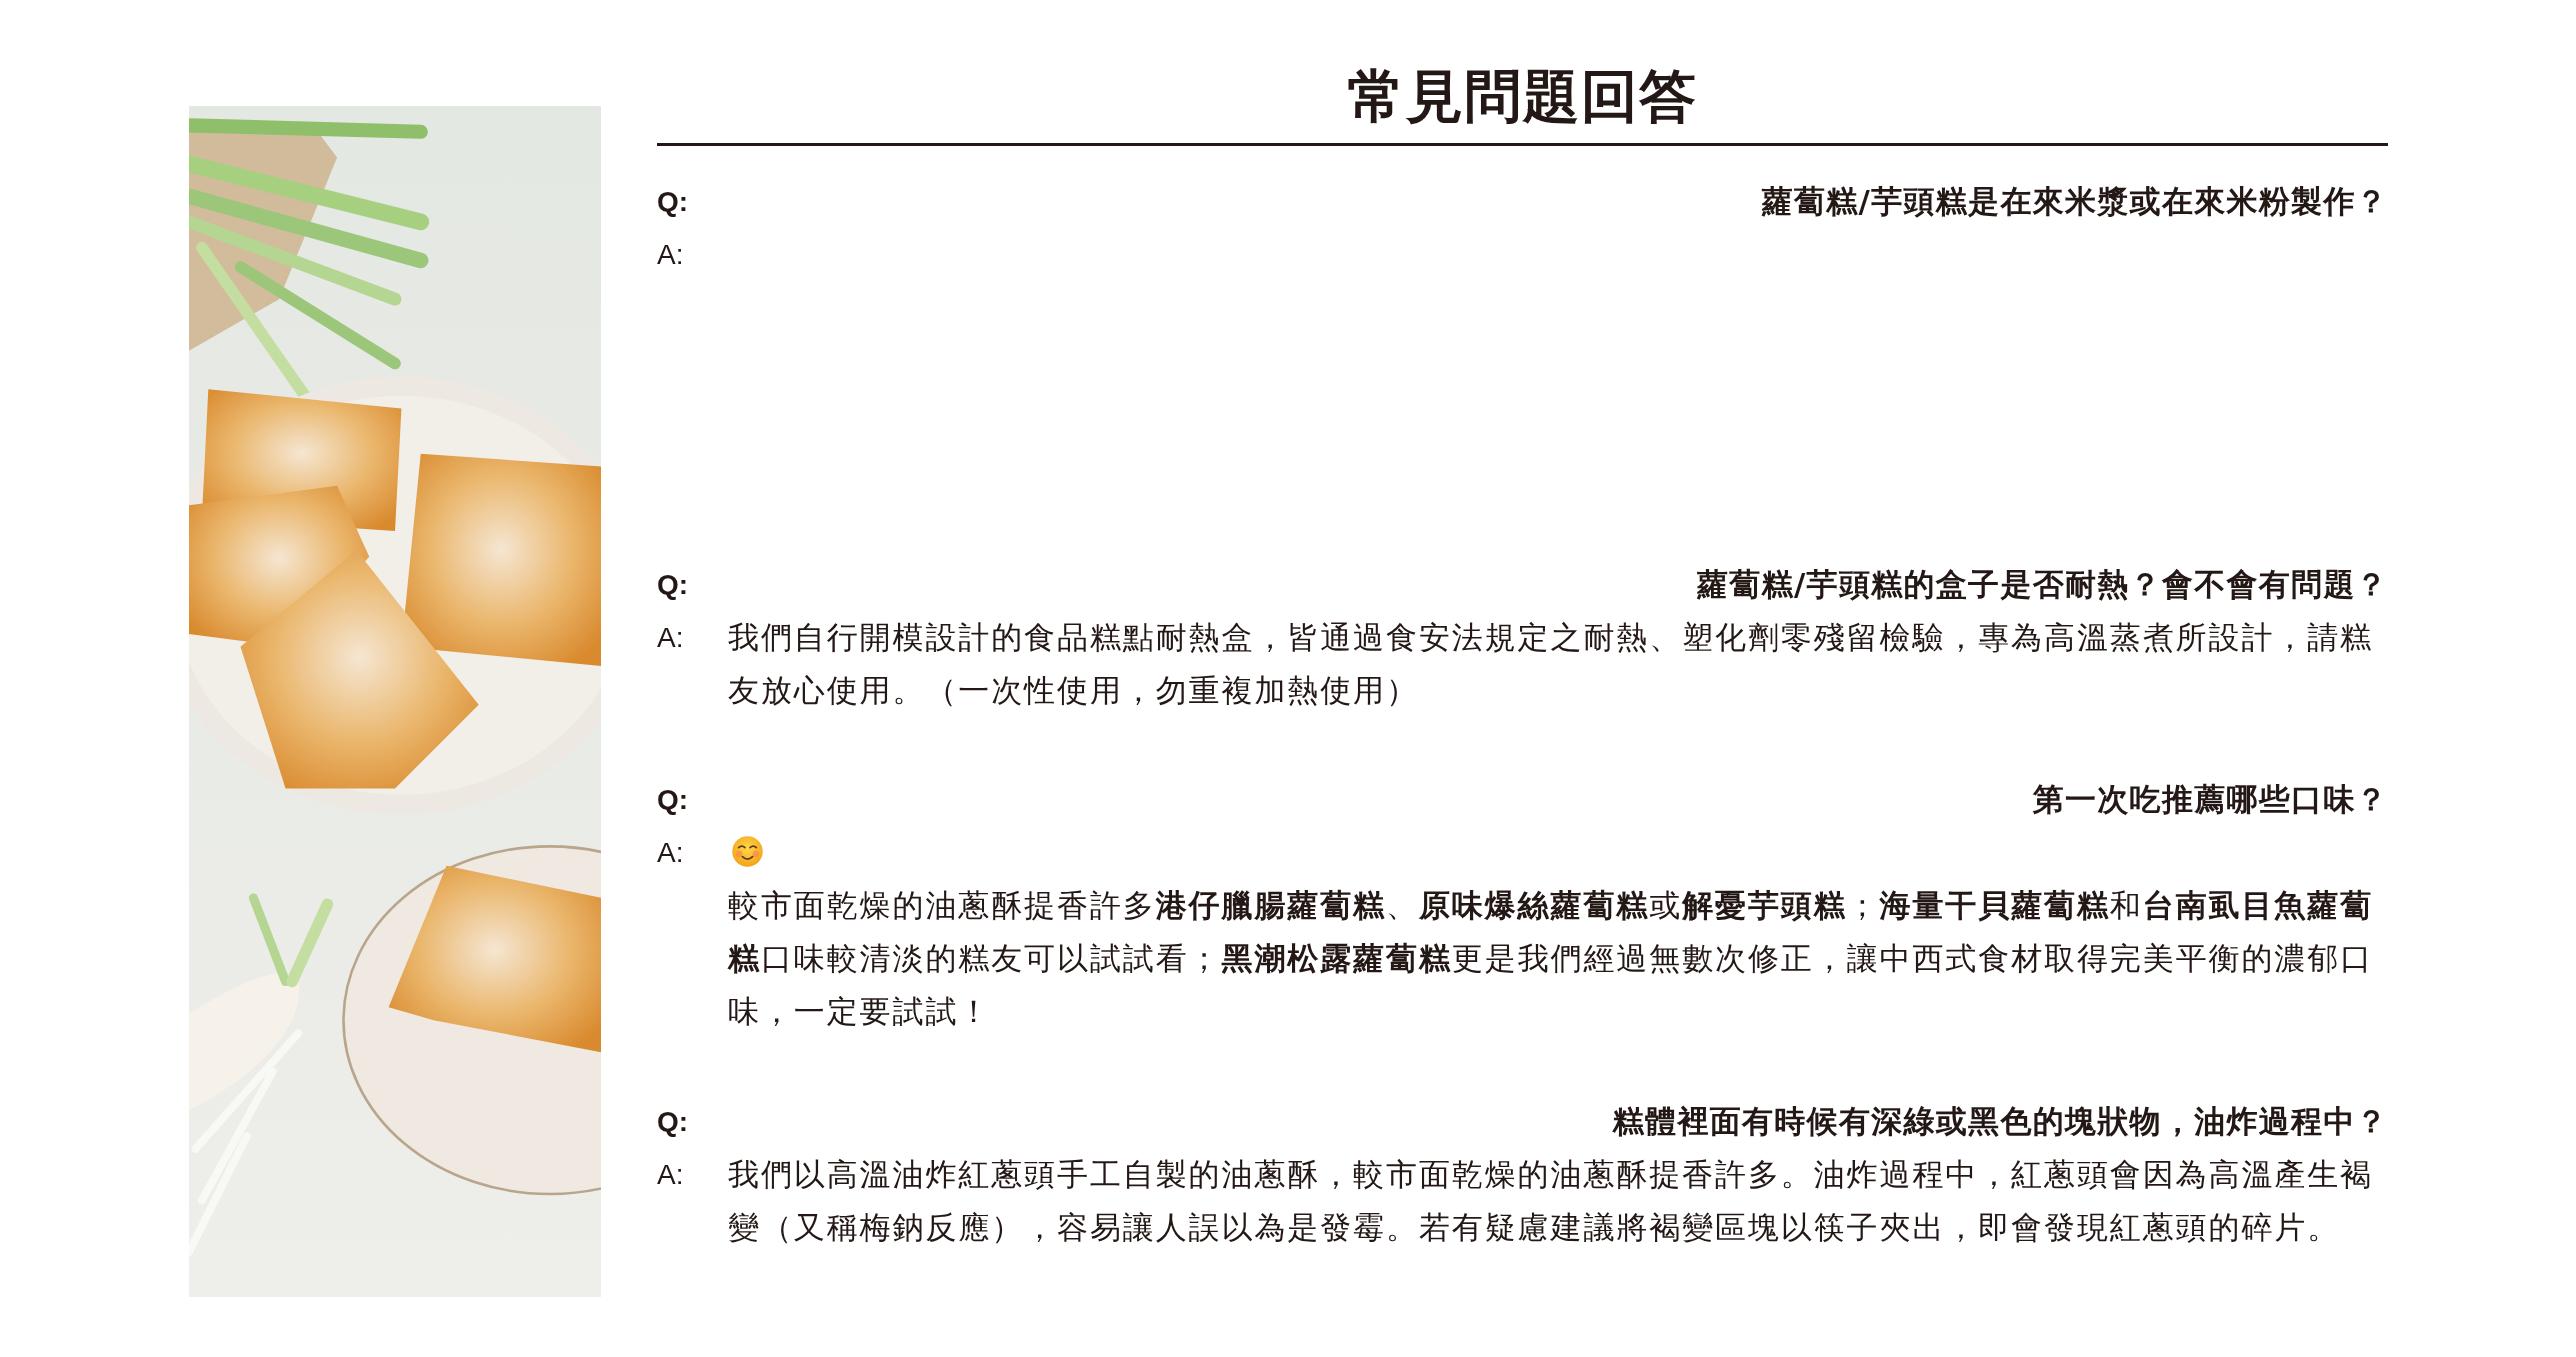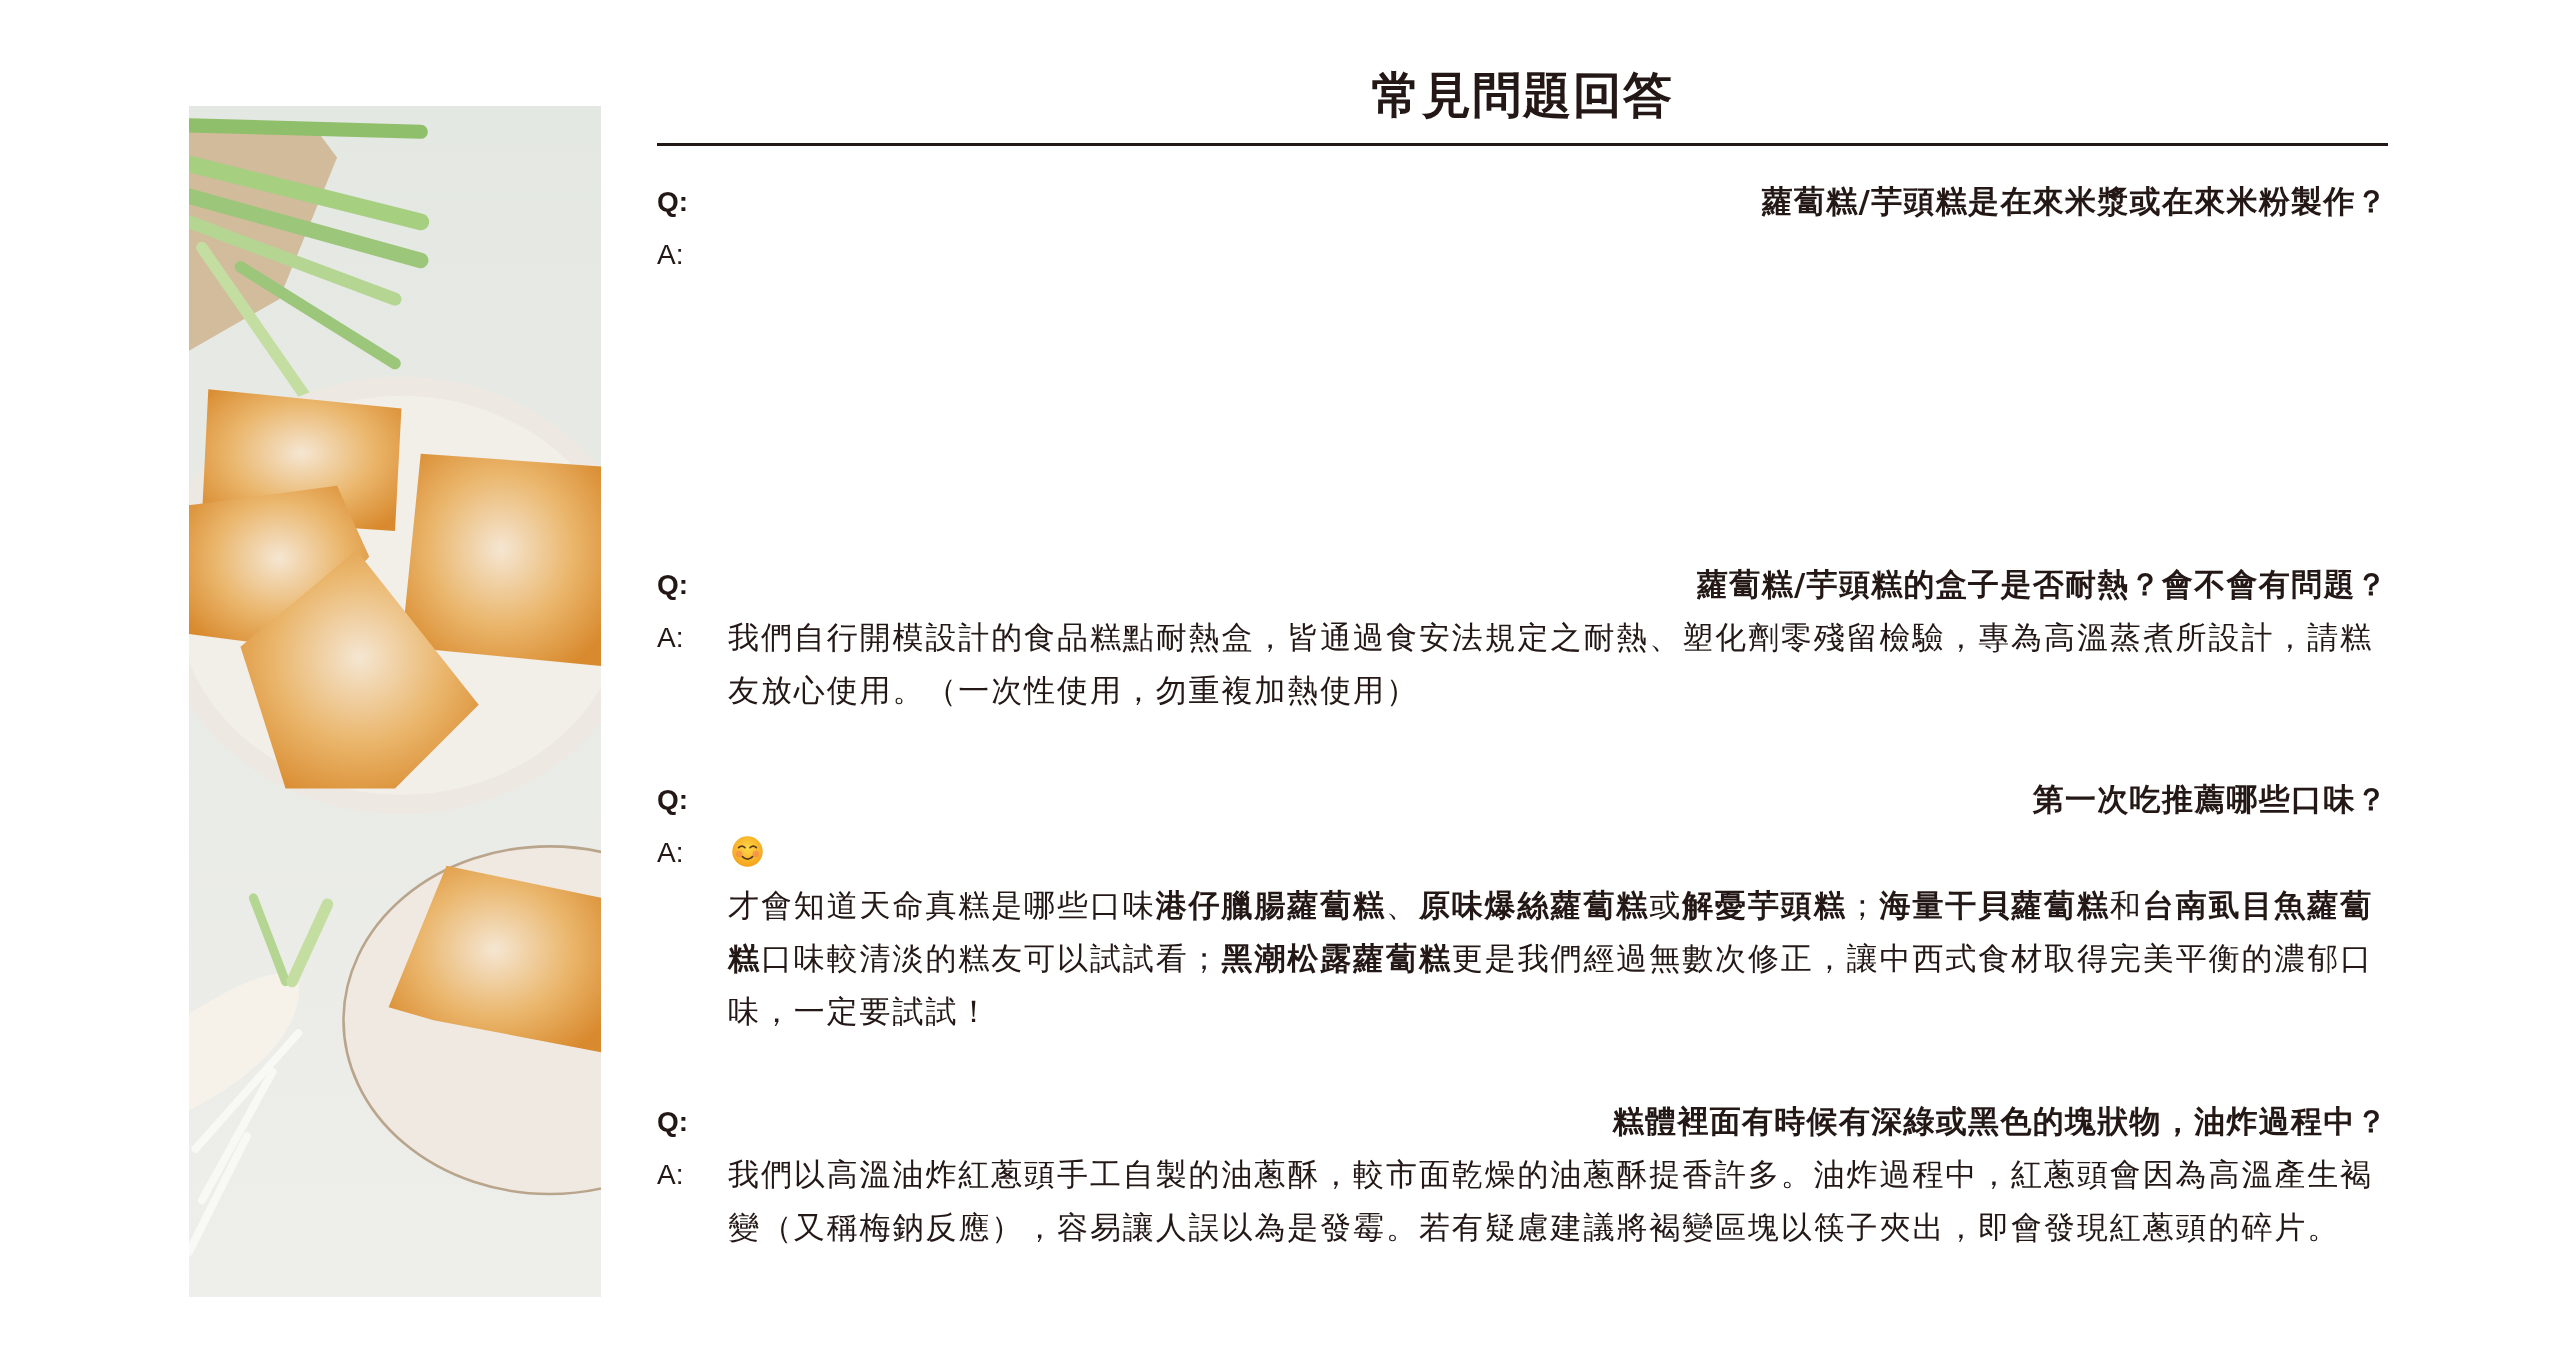--- a/index.html
+++ b/index.html
@@ -10,21 +10,21 @@
   .photo {
     position: absolute; left: 189px; top: 106px; width: 412px; height: 1191px;
     overflow: hidden; background: #e7e9e4;
   }
   .photo svg { display: block; width: 100%; height: 100%; }
 
   
   .faq { position: absolute; left: 657px; top: 0; width: 1731px; }
   .title {
     position: absolute; left: 0; width: 1731px; top: 64px; height: 64px;
-    text-align: center; font-size: 49px; font-weight: bold; line-height: 64px;
+    text-align: center; font-size: 57px; font-weight: bold; line-height: 64px;
     letter-spacing: 1.3px; color: #231815;
   }
   .rule { position: absolute; left: 0; top: 143px; width: 1731px; height: 3.2px; background: #231815; }
 
   .qa { position: absolute; left: 0; width: 1731px; }
   .row { display: flex; align-items: flex-start; }
   .label {
     width: 71px; flex: 0 0 71px; font-size: 28px; line-height: 53px;
     font-family: "Liberation Sans", sans-serif;
   }
@@ -135,21 +135,21 @@
                     <stop offset="100%" stop-color="#f4a21b"></stop>
                   </radialGradient>
                 </defs>
                 <circle cx="26" cy="26" r="24" fill="url(#ef)"></circle>
                 <circle cx="13" cy="30" r="5" fill="#f37a5a" opacity="0.55"></circle>
                 <circle cx="39" cy="30" r="5" fill="#f37a5a" opacity="0.55"></circle>
                 <path d="M12 20 Q17 15 22 20" stroke="#5a3a1a" stroke-width="2.6" fill="none" stroke-linecap="round"></path>
                 <path d="M30 20 Q35 15 40 20" stroke="#5a3a1a" stroke-width="2.6" fill="none" stroke-linecap="round"></path>
                 <path d="M18 34 Q26 42 34 34" stroke="#5a3a1a" stroke-width="2.6" fill="none" stroke-linecap="round"></path>
               </svg></span></span>
-        <span class="para"><span>才會知道天命真糕是哪些口味</span><span class="b">港仔臘腸蘿蔔糕</span><span>、</span><span class="b">原味爆絲蘿蔔糕</span><span>或</span><span class="b">解憂芋頭糕</span><span>；</span><span class="b">海量干貝蘿蔔糕</span><span>和</span><span class="b">台南虱目魚蘿蔔糕</span><span>口味較清淡的糕友可以試試看；</span><span class="b">黑潮松露蘿蔔糕</span><span>更是我們經過無數次修正，讓中西式食材取得完美平衡的濃郁口味，一定要試試！</span></span>
+        <span class="para"><span>較市面乾燥的油蔥酥提香許多</span><span class="b">港仔臘腸蘿蔔糕</span><span>、</span><span class="b">原味爆絲蘿蔔糕</span><span>或</span><span class="b">解憂芋頭糕</span><span>；</span><span class="b">海量干貝蘿蔔糕</span><span>和</span><span class="b">台南虱目魚蘿蔔糕</span><span>口味較清淡的糕友可以試試看；</span><span class="b">黑潮松露蘿蔔糕</span><span>更是我們經過無數次修正，讓中西式食材取得完美平衡的濃郁口味，一定要試試！</span></span>
       </div>
     </div>
   </div>
 
   <div class="qa" style="top:1095px;">
     <div class="row">
       <span class="label q">Q:</span>
       <span class="text q">糕體裡面有時候有深綠或黑色的塊狀物，油炸過程中？</span>
     </div>
     <div class="row">

